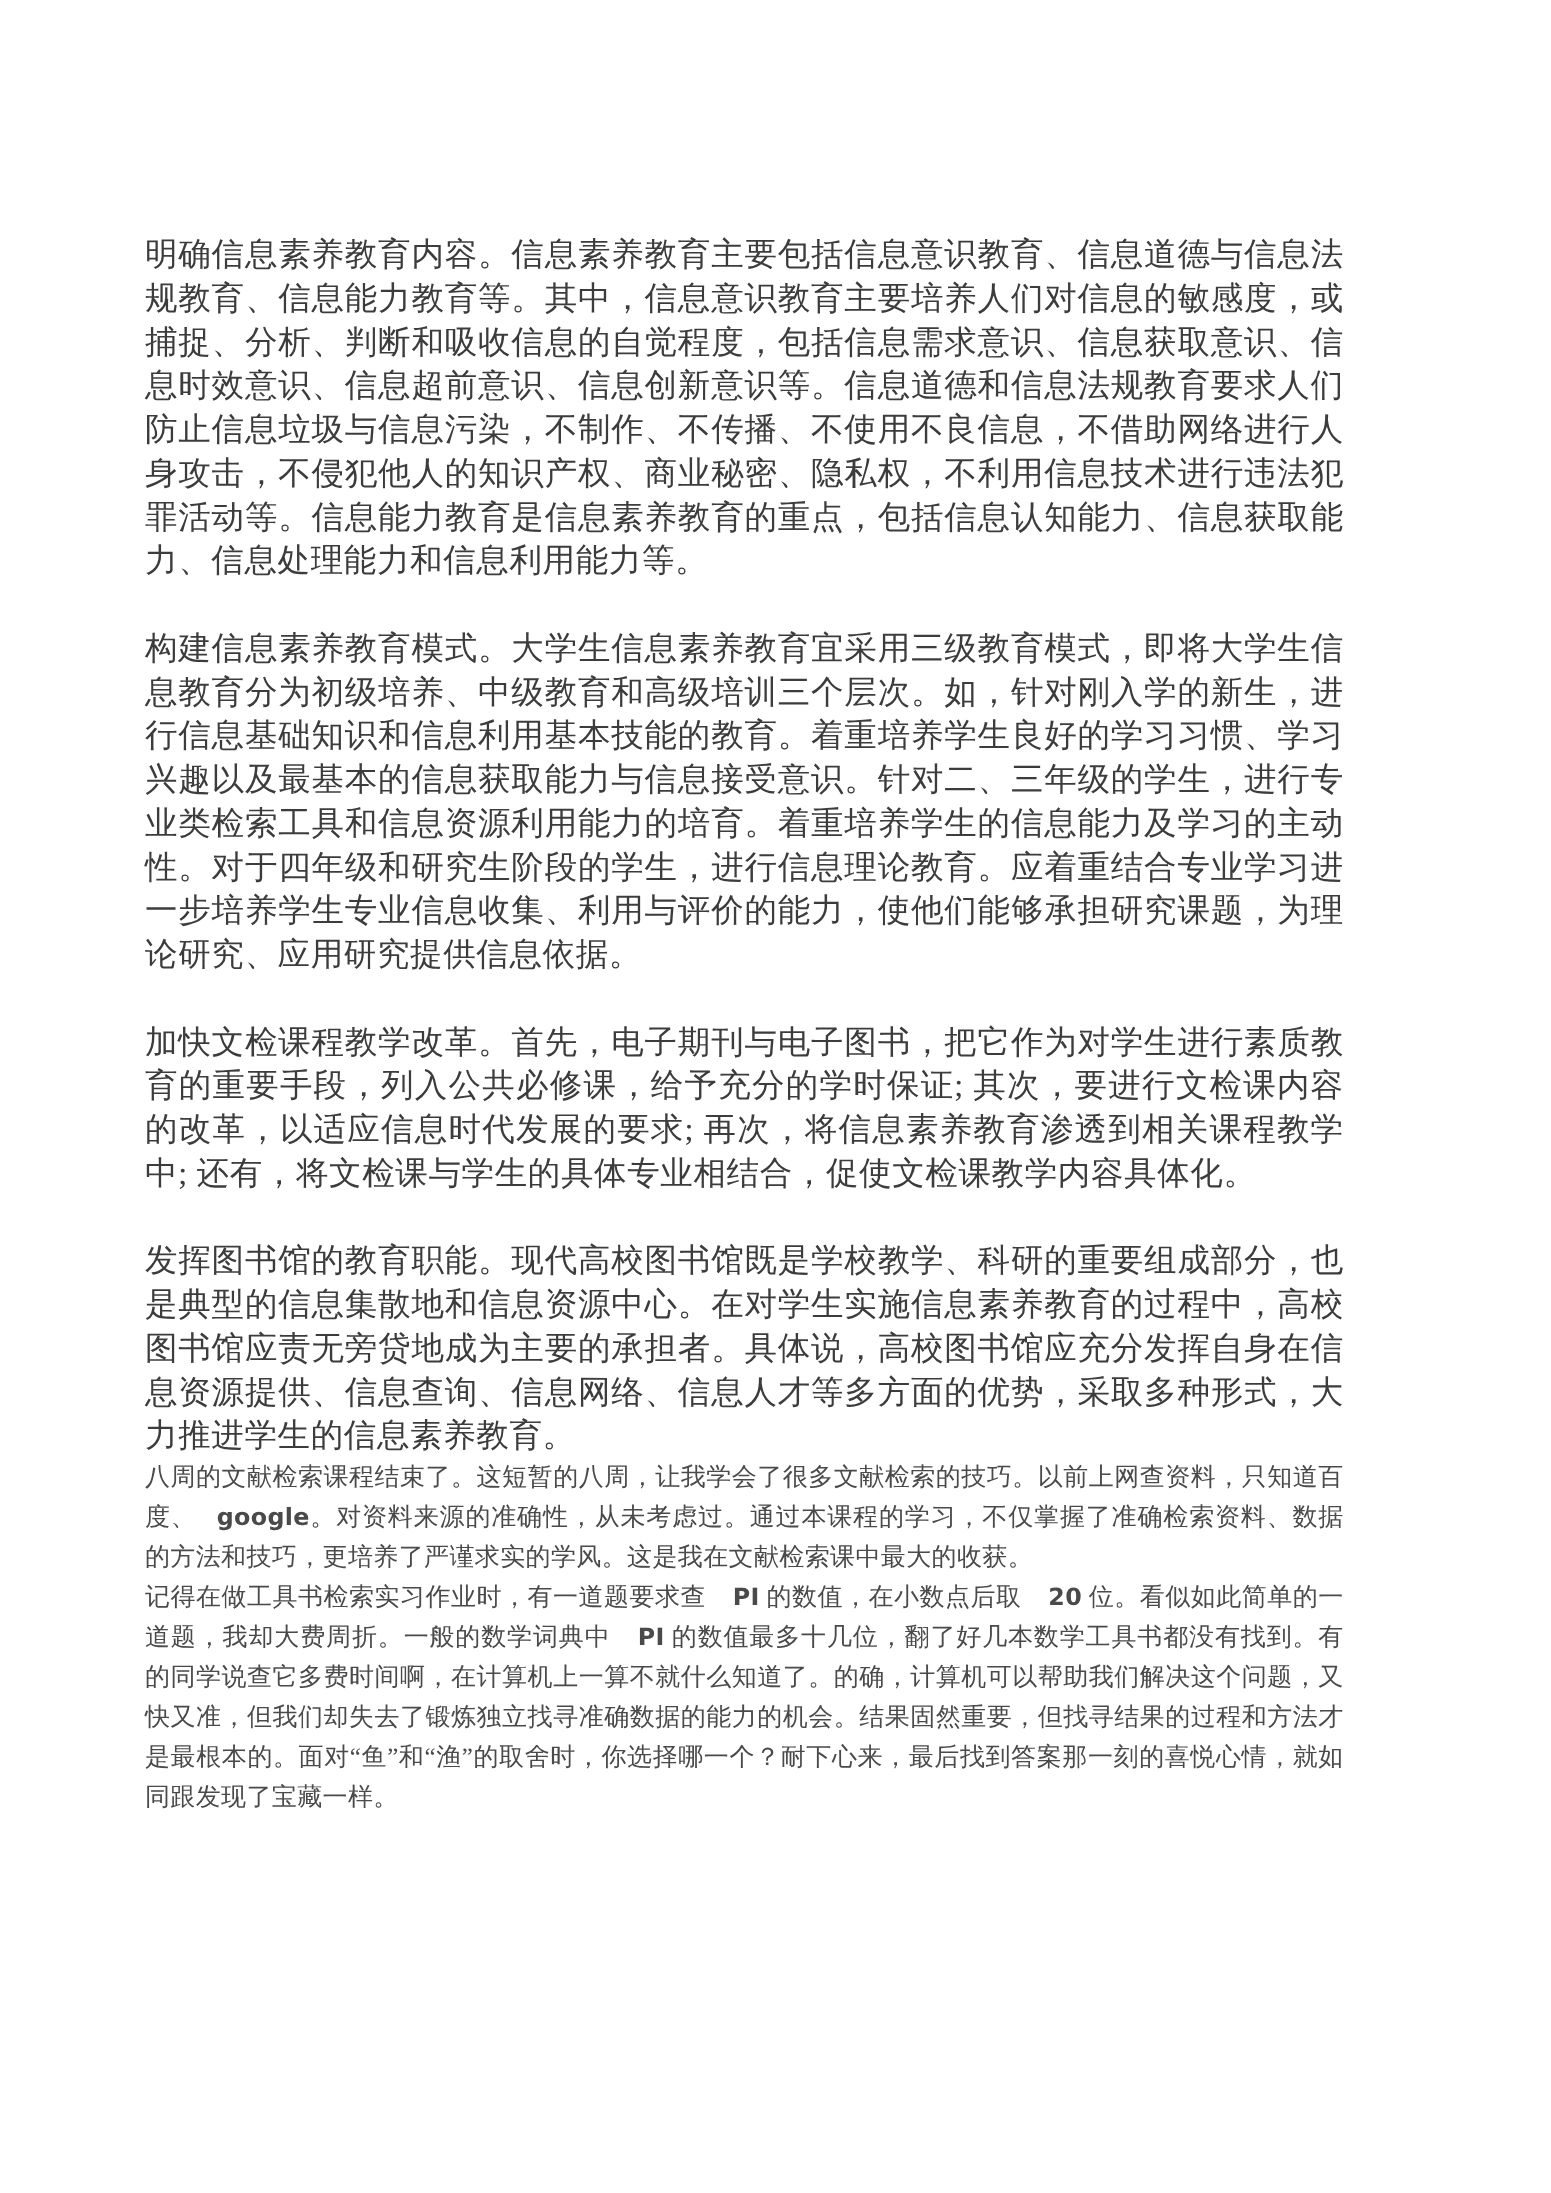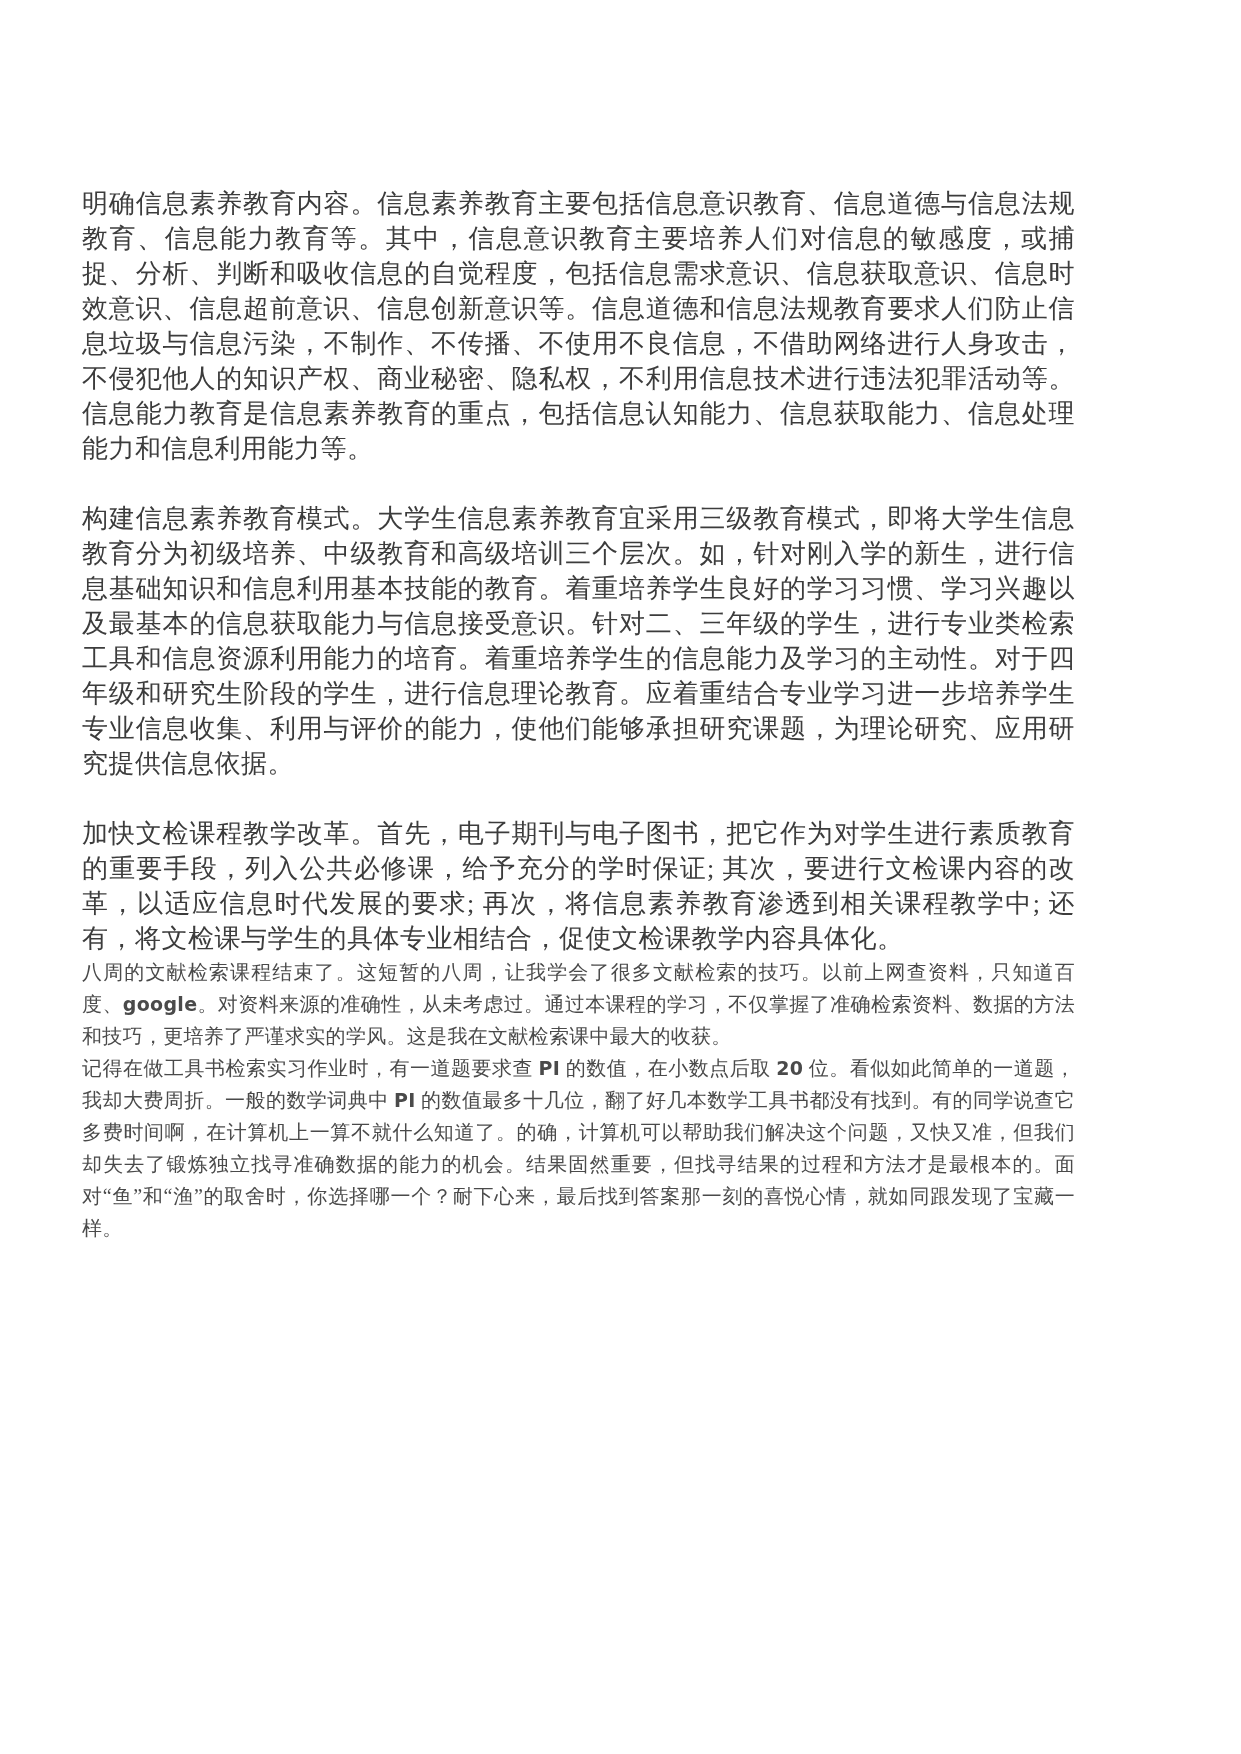--- a/index.html
+++ b/index.html
@@ -10,21 +10,21 @@
   body {
     width: 1241px;
     height: 1754px;
     overflow: hidden;
     font-family: "Liberation Serif", serif;
   }
   .page {
     box-sizing: border-box;
     width: 1241px;
     height: 1754px;
-    padding: 186px 166px 0 82px;
+    padding: 186px 166px 0 116px;
     background: #ffffff;
   }
   .p-main {
     margin: 0 0 35px 0;
     font-size: 26px;
     line-height: 35px;
     color: #3c3c3c;
     text-align: justify;
     letter-spacing: 0.5px;
   }
@@ -36,28 +36,30 @@
     font-size: 20px;
     line-height: 32px;
     color: #4a4a4a;
     text-align: justify;
     letter-spacing: 0.3px;
   }
   .seg-bold {
     font-weight: bold;
     font-family: "DejaVu Sans", sans-serif;
     font-size: 0.95em;
+    margin-left: 16px;
   }
 </style>
 </head>
 <body>
 
 <div class="page">
   <div class="main-block">
     <p class="p-main"><span>明确信息素养教育内容。信息素养教育主要包括信息意识教育、信息道德与信息法规教育、信息能力教育等。其中，信息意识教育主要培养人们对信息的敏感度，或捕捉、分析、判断和吸收信息的自觉程度，包括信息需求意识、信息获取意识、信息时效意识、信息超前意识、信息创新意识等。信息道德和信息法规教育要求人们防止信息垃圾与信息污染，不制作、不传播、不使用不良信息，不借助网络进行人身攻击，不侵犯他人的知识产权、商业秘密、隐私权，不利用信息技术进行违法犯罪活动等。信息能力教育是信息素养教育的重点，包括信息认知能力、信息获取能力、信息处理能力和信息利用能力等。</span></p>
     <p class="p-main"><span>构建信息素养教育模式。大学生信息素养教育宜采用三级教育模式，即将大学生信息教育分为初级培养、中级教育和高级培训三个层次。如，针对刚入学的新生，进行信息基础知识和信息利用基本技能的教育。着重培养学生良好的学习习惯、学习兴趣以及最基本的信息获取能力与信息接受意识。针对二、三年级的学生，进行专业类检索工具和信息资源利用能力的培育。着重培养学生的信息能力及学习的主动性。对于四年级和研究生阶段的学生，进行信息理论教育。应着重结合专业学习进一步培养学生专业信息收集、利用与评价的能力，使他们能够承担研究课题，为理论研究、应用研究提供信息依据。</span></p>
     <p class="p-main"><span>加快文检课程教学改革。首先，电子期刊与电子图书，把它作为对学生进行素质教育的重要手段，列入公共必修课，给予充分的学时保证; 其次，要进行文检课内容的改革，以适应信息时代发展的要求; 再次，将信息素养教育渗透到相关课程教学中; 还有，将文检课与学生的具体专业相结合，促使文检课教学内容具体化。</span></p>
+    <p class="p-main"><span>发挥图书馆的教育职能。现代高校图书馆既是学校教学、科研的重要组成部分，也是典型的信息集散地和信息资源中心。在对学生实施信息素养教育的过程中，高校图书馆应责无旁贷地成为主要的承担者。具体说，高校图书馆应充分发挥自身在信息资源提供、信息查询、信息网络、信息人才等多方面的优势，采取多种形式，大力推进学生的信息素养教育。</span></p>
   </div>
   <div class="small-block">
     <p class="p-small"><span>八周的文献检索课程结束了。这短暂的八周，让我学会了很多文献检索的技巧。以前上网查资料，只知道百度、</span><span class="seg-bold">google</span><span>。对资料来源的准确性，从未考虑过。通过本课程的学习，不仅掌握了准确检索资料、数据的方法和技巧，更培养了严谨求实的学风。这是我在文献检索课中最大的收获。</span></p>
     <p class="p-small"><span>记得在做工具书检索实习作业时，有一道题要求查 </span><span class="seg-bold">PI</span><span> 的数值，在小数点后取 </span><span class="seg-bold">20</span><span> 位。看似如此简单的一道题，我却大费周折。一般的数学词典中 </span><span class="seg-bold">PI</span><span> 的数值最多十几位，翻了好几本数学工具书都没有找到。有的同学说查它多费时间啊，在计算机上一算不就什么知道了。的确，计算机可以帮助我们解决这个问题，又快又准，但我们却失去了锻炼独立找寻准确数据的能力的机会。结果固然重要，但找寻结果的过程和方法才是最根本的。面对“鱼”和“渔”的取舍时，你选择哪一个？耐下心来，最后找到答案那一刻的喜悦心情，就如同跟发现了宝藏一样。</span></p>
   </div>
 </div>
 
 </body></html>

